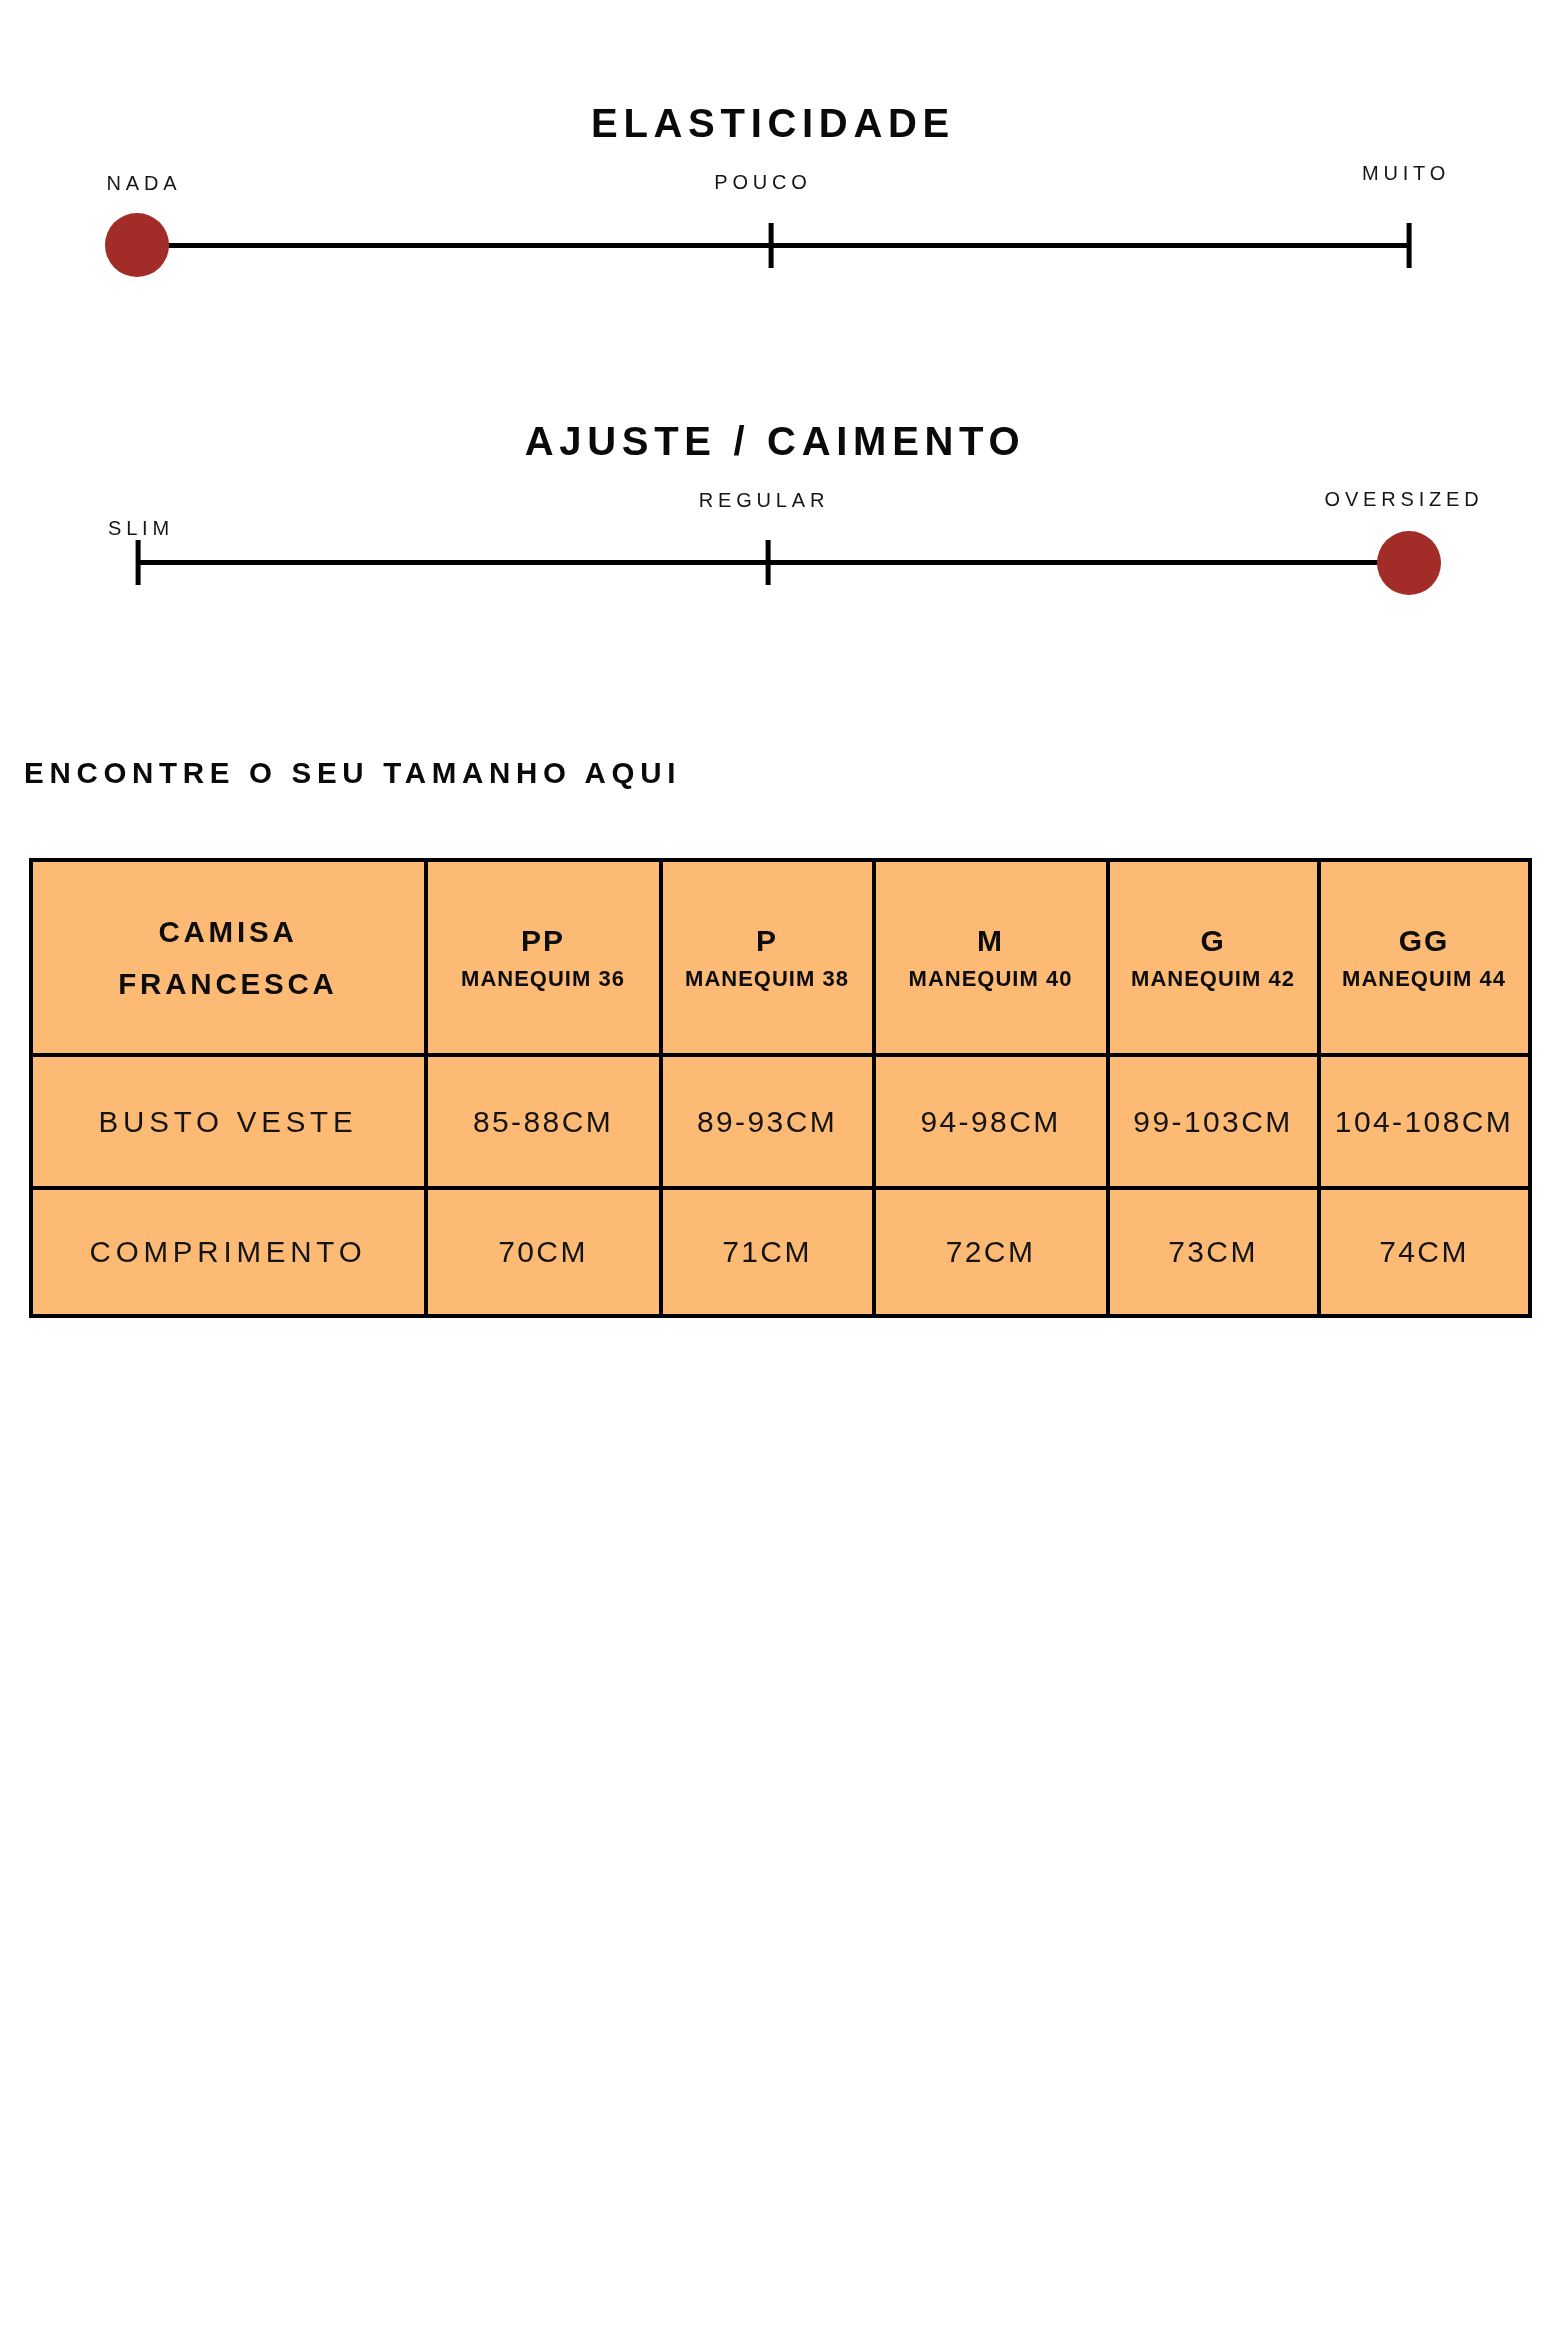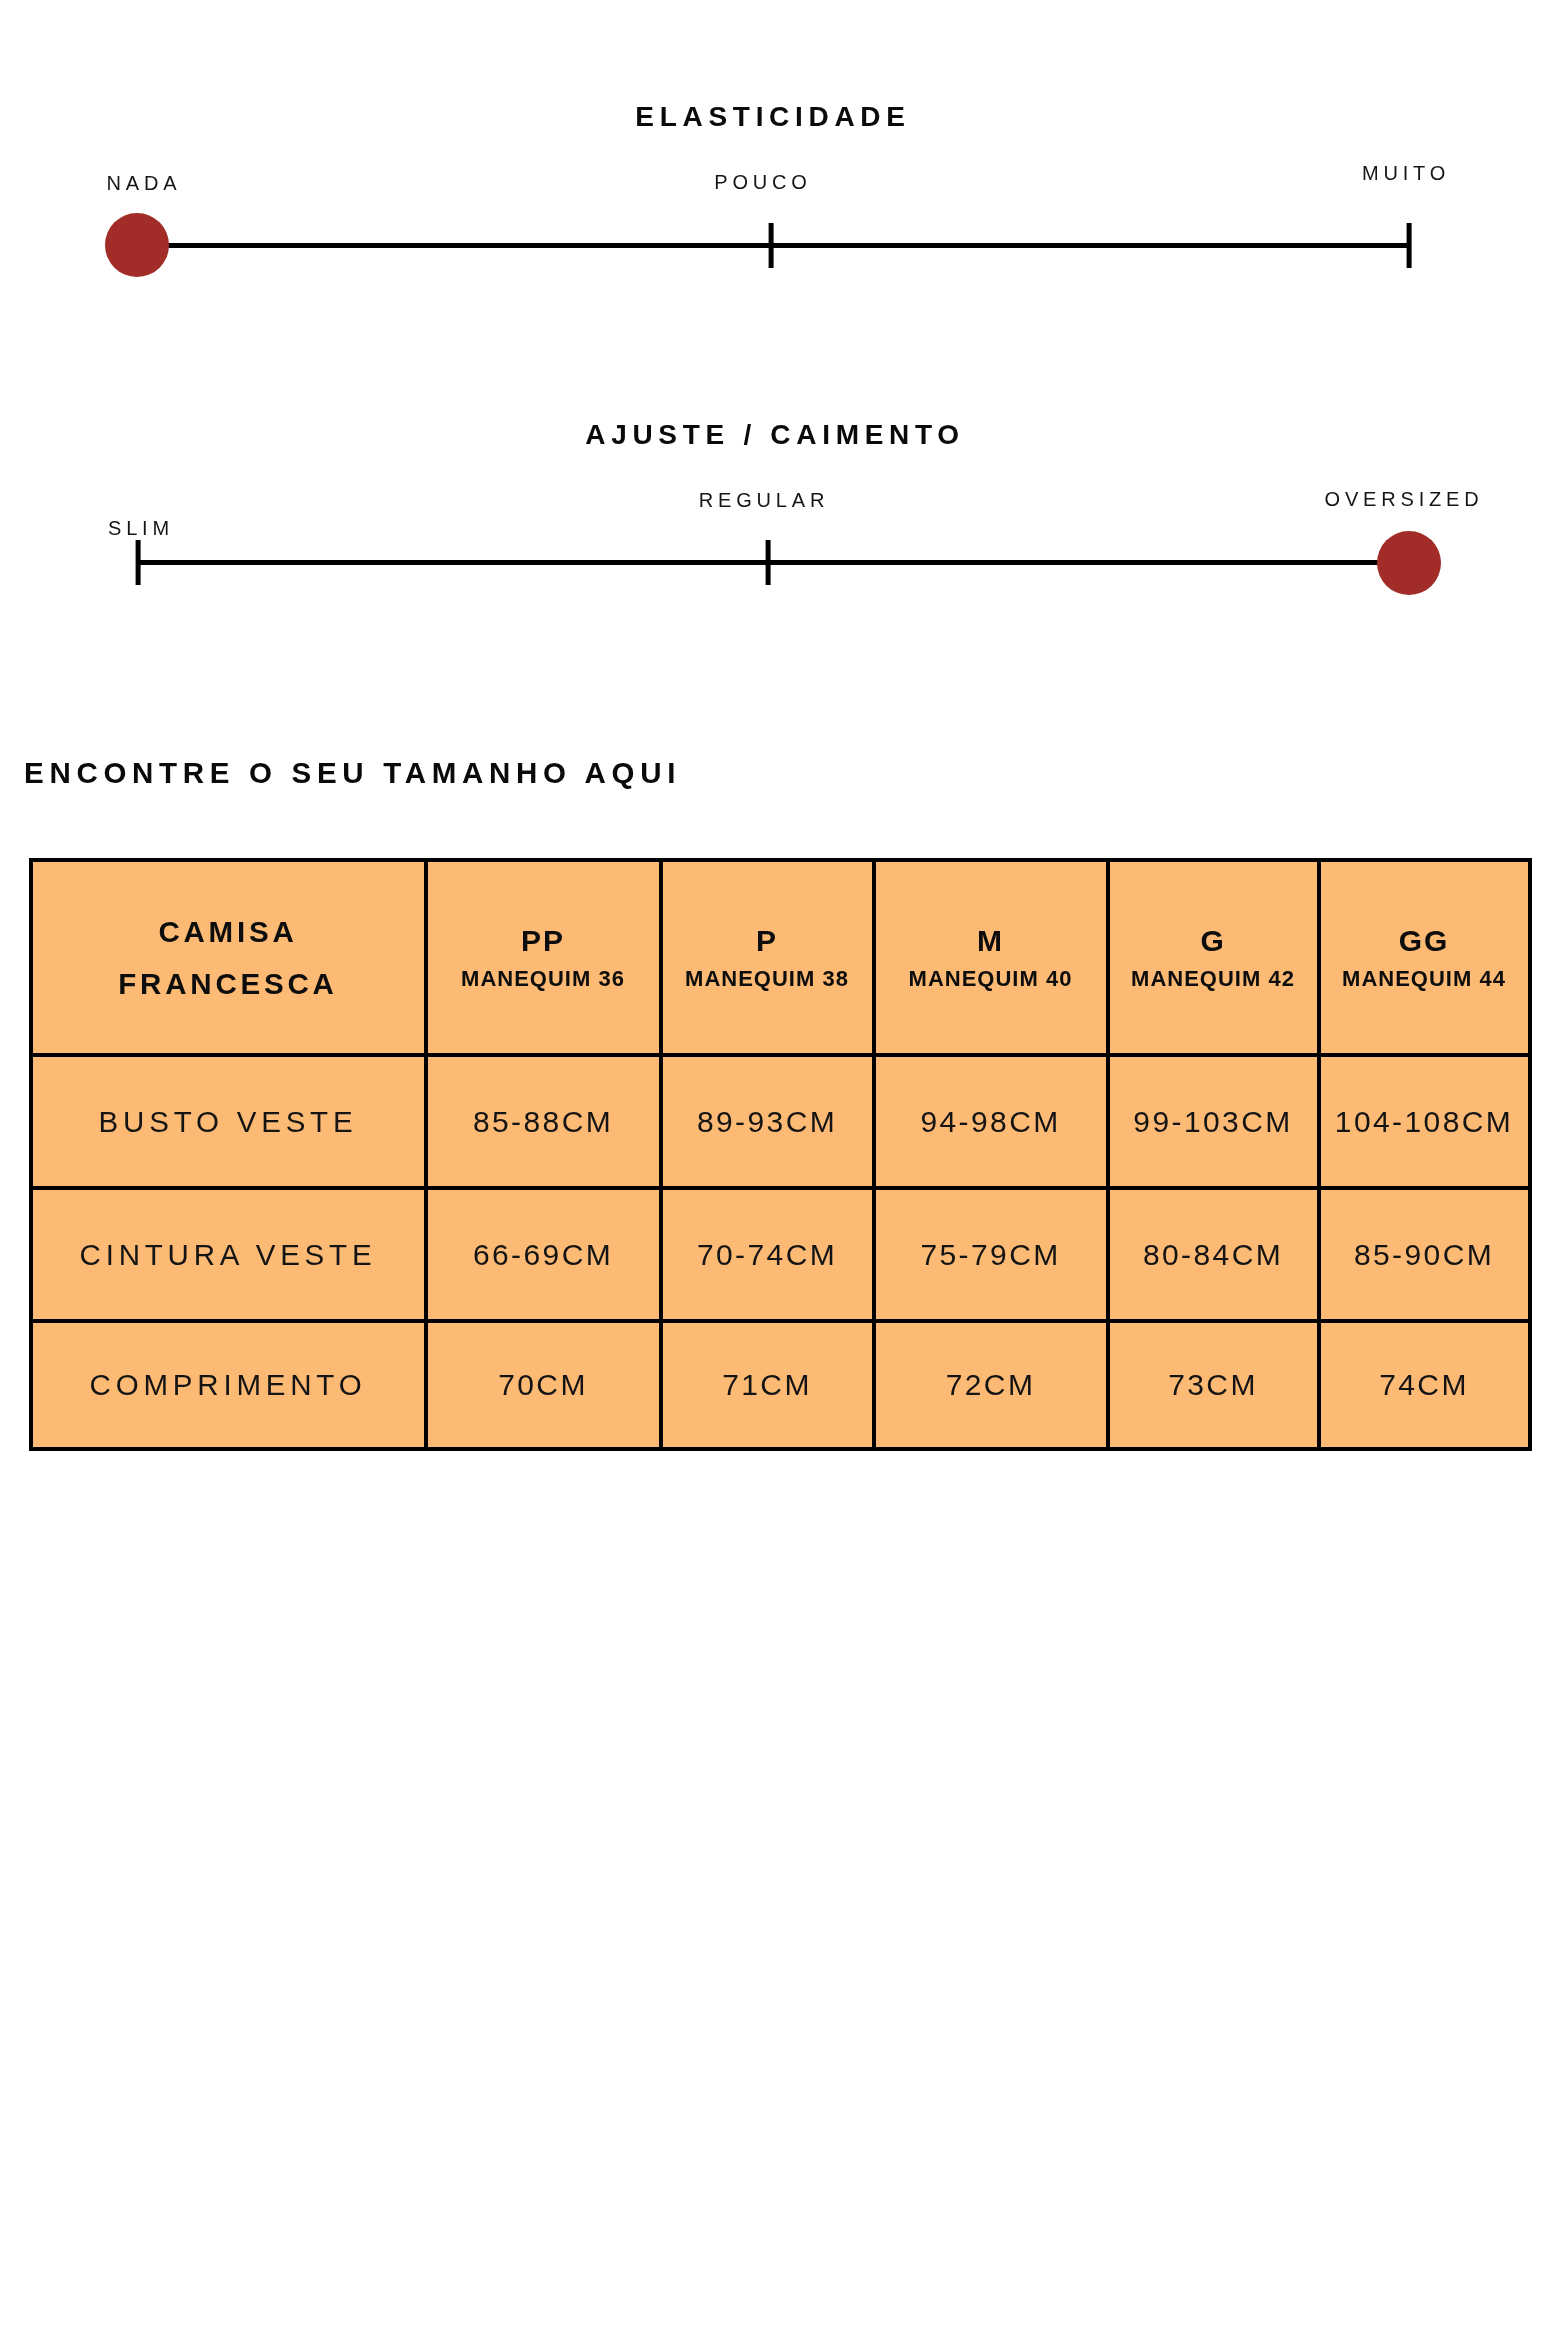--- a/index.html
+++ b/index.html
@@ -15,21 +15,21 @@
     font-family: "Liberation Sans", "DejaVu Sans", sans-serif;
     color: var(--text-black, #111111);
     overflow: hidden;
   }
 
   
   .slider-title {
     position: absolute;
     margin: 0;
     transform: translateX(-50%);
-    font-size: 28px;
+    font-size: 40px;
     font-weight: 800;
     letter-spacing: 5.7px;
     line-height: 1;
     color: #0a0a0a;
     white-space: nowrap;
   }
   .tick-label {
     position: absolute;
     transform: translateX(-50%);
     font-size: 20px;
@@ -200,28 +200,20 @@
 
       <tr class="data-row">
         <td class="row-label">BUSTO VESTE</td>
         <td class="value-cell">85-88CM</td>
         <td class="value-cell">89-93CM</td>
         <td class="value-cell">94-98CM</td>
         <td class="value-cell">99-103CM</td>
         <td class="value-cell">104-108CM</td>
       </tr>
 
-      <tr class="data-row">
-        <td class="row-label">CINTURA VESTE</td>
-        <td class="value-cell">66-69CM</td>
-        <td class="value-cell">70-74CM</td>
-        <td class="value-cell">75-79CM</td>
-        <td class="value-cell">80-84CM</td>
-        <td class="value-cell">85-90CM</td>
-      </tr>
 
       <tr class="data-row-last">
         <td class="row-label">COMPRIMENTO</td>
         <td class="value-cell">70CM</td>
         <td class="value-cell">71CM</td>
         <td class="value-cell">72CM</td>
         <td class="value-cell">73CM</td>
         <td class="value-cell">74CM</td>
       </tr>
     </tbody>

